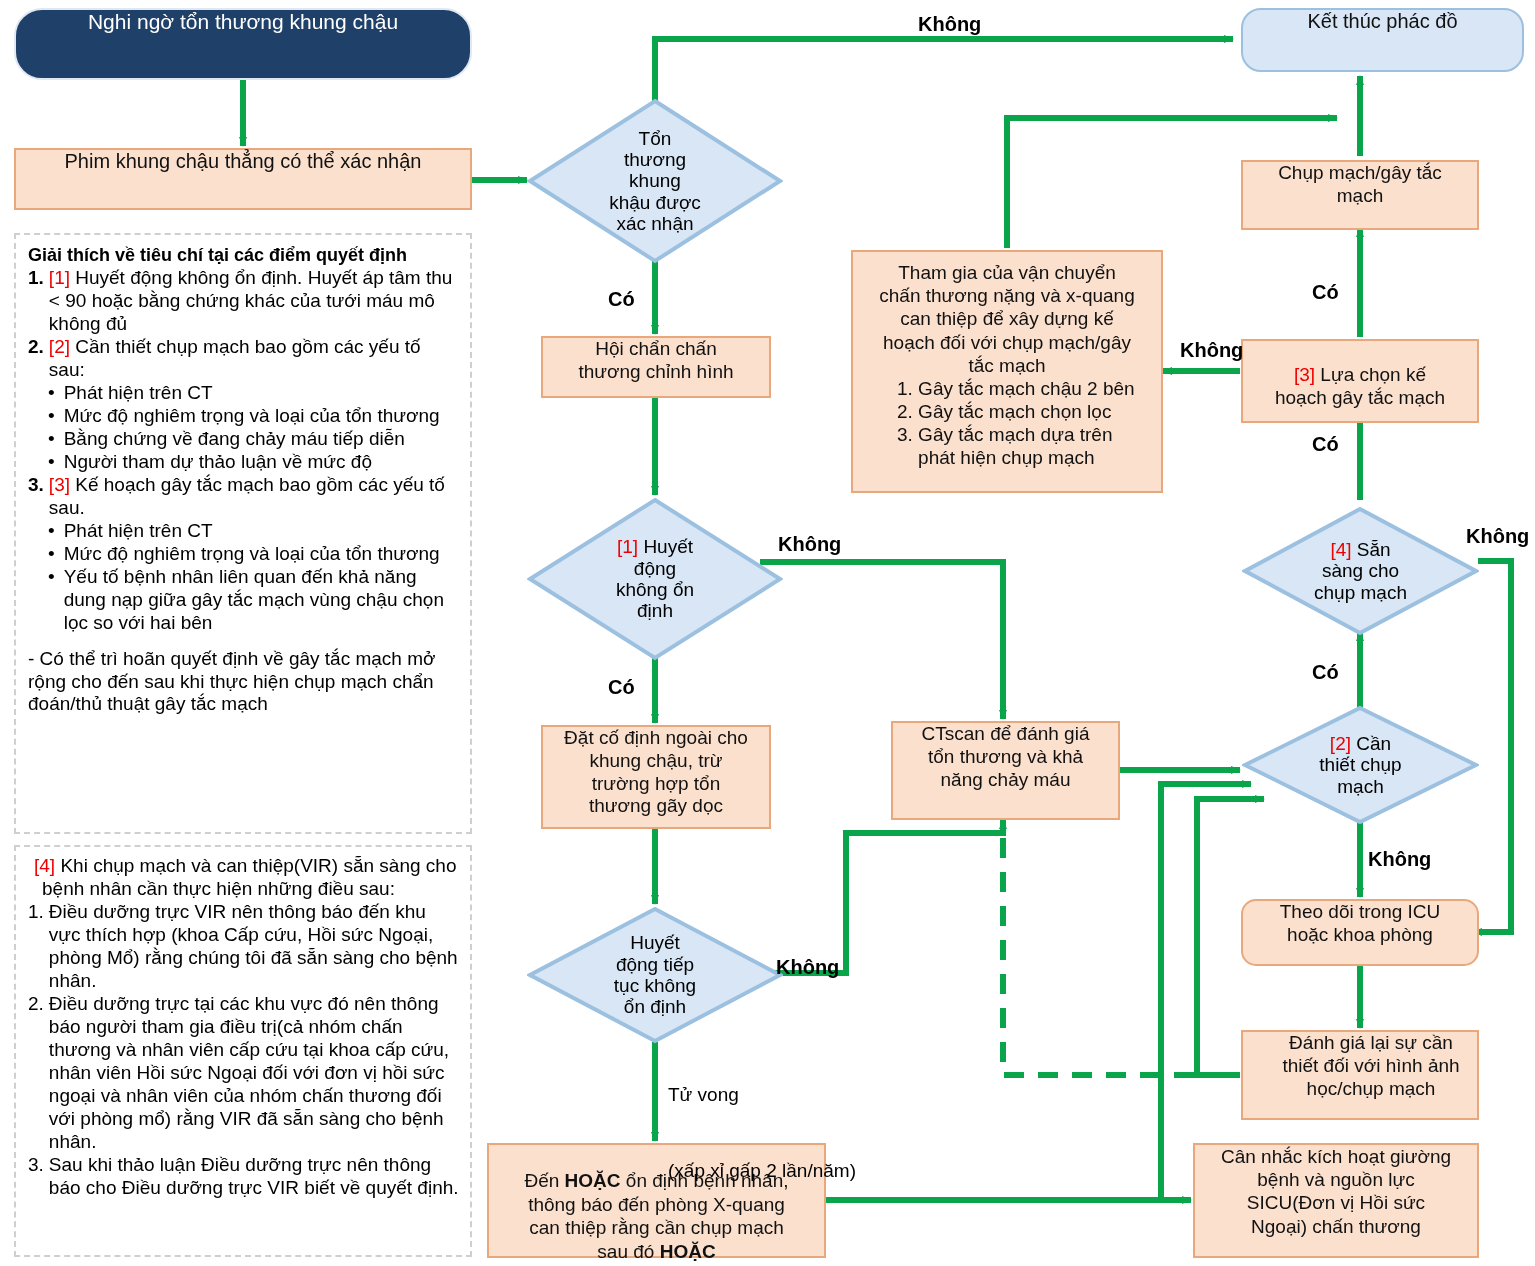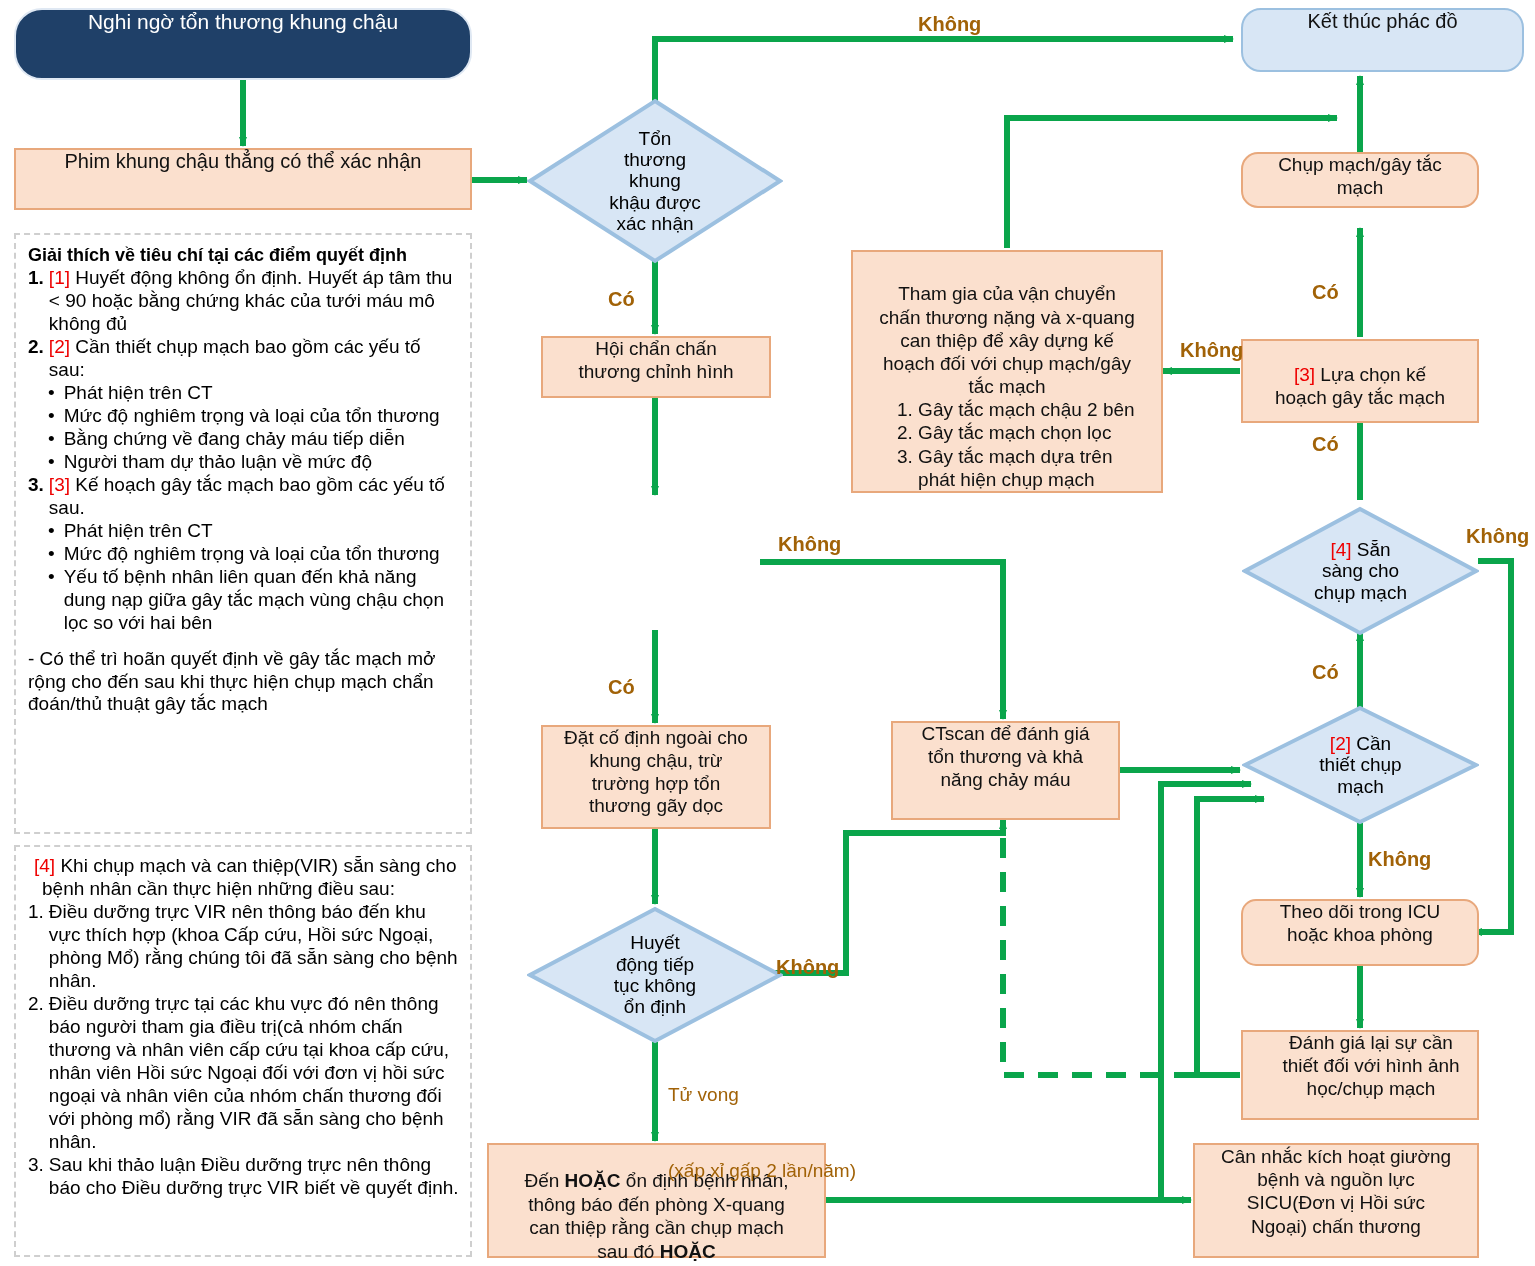--- a/index.html
+++ b/index.html
@@ -9,21 +9,21 @@
   .node{position:absolute;box-sizing:border-box;display:flex;align-items:flex-start;justify-content:center;text-align:center;}
   .proc{background:#fbe0ce;border:2px solid #e8a87c;color:#111;}
   .term{background:#1f4068;border:2px solid #dfe8f3;border-radius:28px;color:#fff;}
   .term2{background:#d8e6f5;border:2px solid #9cc0e0;border-radius:20px;color:#111;}
 
   .dia{position:absolute;}
   .dia svg{position:absolute;inset:0;width:100%;height:100%;}
   .dia .dtxt{position:absolute;inset:0;display:flex;align-items:center;justify-content:center;
              text-align:center;line-height:1.12;padding:0 8px;box-sizing:border-box;}
 
-  .lbl{position:absolute;font-weight:bold;color:#a16207;white-space:nowrap;}
+  .lbl{position:absolute;font-weight:bold;color:#000000;white-space:nowrap;}
   .lbl.norm{font-weight:normal;}
   .red{color:#ee0000;}
   .tb{font-weight:bold;}
 
   .legend{position:absolute;box-sizing:border-box;border:2px dashed #cfcfcf;background:#fff;}
   .legend .ttl{font-weight:bold;}
   .ln{display:flex;}
   .ln .num{flex:0 0 auto;font-weight:bold;margin-right:5px;}
   .ln .num.pl{font-weight:normal;}
   .ln .txt{flex:1 1 auto;}
@@ -119,20 +119,34 @@
         <span>xác nhận</span>
       </span>
     </div>
   </div>
 
   <div class="node proc" style="left:541px;top:336px;width:230px;height:62px;font-size:19px;white-space:pre-line;line-height:1.2;">
     <span>Hội chẩn chấn
 thương chỉnh hình</span>
   </div>
 
+  <div class="dia" style="left:527px;top:497px;width:256px;height:164px;">
+    <svg viewBox="0 0 256 164" preserveAspectRatio="none">
+        <polygon points="128,3 253,82 128,161 3,82" fill="#d8e6f5" stroke="#9cc0e0" stroke-width="4"></polygon>
+      </svg>
+    <div class="dtxt" style="font-size:19px;">
+      <span>
+        <span class="red">[1]</span>
+        <span>Huyết</span><br>
+        <span>động</span><br>
+        <span>không ổn</span><br>
+        <span>định</span>
+      </span>
+    </div>
+  </div>
 
   <div class="node proc" style="left:541px;top:725px;width:230px;height:104px;font-size:19px;white-space:pre-line;line-height:1.2;">
     <span>Đặt cố định ngoài cho
 khung chậu, trừ
 trường hợp tổn
 thương gãy dọc</span>
   </div>
 
   <div class="dia" style="left:527px;top:906px;width:256px;height:138px;">
     <svg viewBox="0 0 256 138" preserveAspectRatio="none">
@@ -157,41 +171,41 @@
     </span>
   </div>
 
   <div class="node proc" style="left:891px;top:721px;width:229px;height:99px;font-size:19px;white-space:pre-line;line-height:1.2;">
     <span>CTscan để đánh giá
 tổn thương và khả
 năng chảy máu</span>
   </div>
 
   <div class="node proc" style="left:851px;top:250px;width:312px;height:243px;font-size:19px;line-height:1.22;
-              align-items:flex-end;justify-content:flex-start;padding:9px 8px 0 8px;">
+              align-items:flex-start;justify-content:flex-start;padding:9px 8px 0 8px;">
     <div style="width:100%;">
       <div style="white-space:pre-line;text-align:center;">Tham gia của vận chuyển
 chấn thương nặng và x-quang
 can thiệp để xây dựng kế
 hoạch đối với chụp mạch/gây
 tắc mạch</div>
       <div style="text-align:left;padding-left:36px;">
         <div>1. Gây tắc mạch chậu 2 bên</div>
         <div>2. Gây tắc mạch chọn lọc</div>
         <div>3. Gây tắc mạch dựa trên</div>
         <div style="white-space:pre;">    phát hiện chụp mạch</div>
       </div>
     </div>
   </div>
 
   <div class="node term2" style="left:1241px;top:8px;width:283px;height:64px;font-size:20px;">
     <span>Kết thúc phác đồ</span>
   </div>
 
-  <div class="node proc" style="left:1241px;top:152px;width:238px;height:56px;font-size:19px;white-space:pre-line;line-height:1.2;border-radius:17px;">
+  <div class="node proc" style="left:1241px;top:160px;width:238px;height:70px;font-size:19px;white-space:pre-line;line-height:1.2;">
     <span>Chụp mạch/gây tắc
 mạch</span>
   </div>
 
   <div class="node proc" style="left:1241px;top:339px;width:238px;height:84px;font-size:19px;line-height:1.2;">
     <span style="white-space:pre-line;">
       <span class="red">[3]</span><span> Lựa chọn kế
 hoạch gây tắc mạch</span>
     </span>
   </div>

